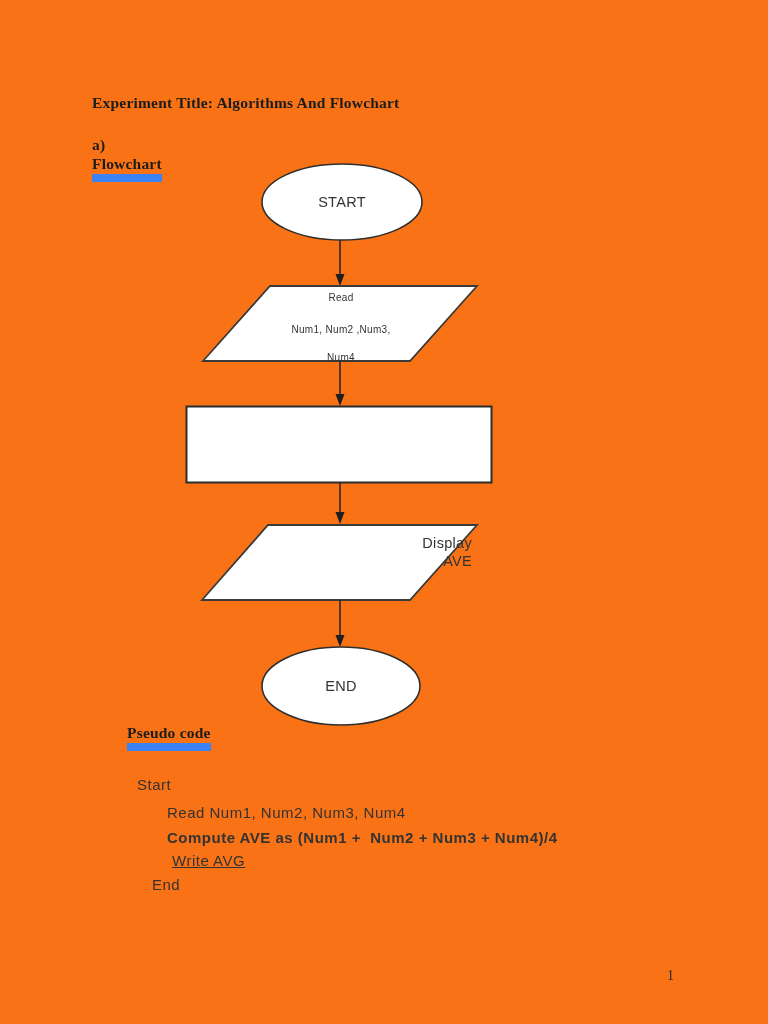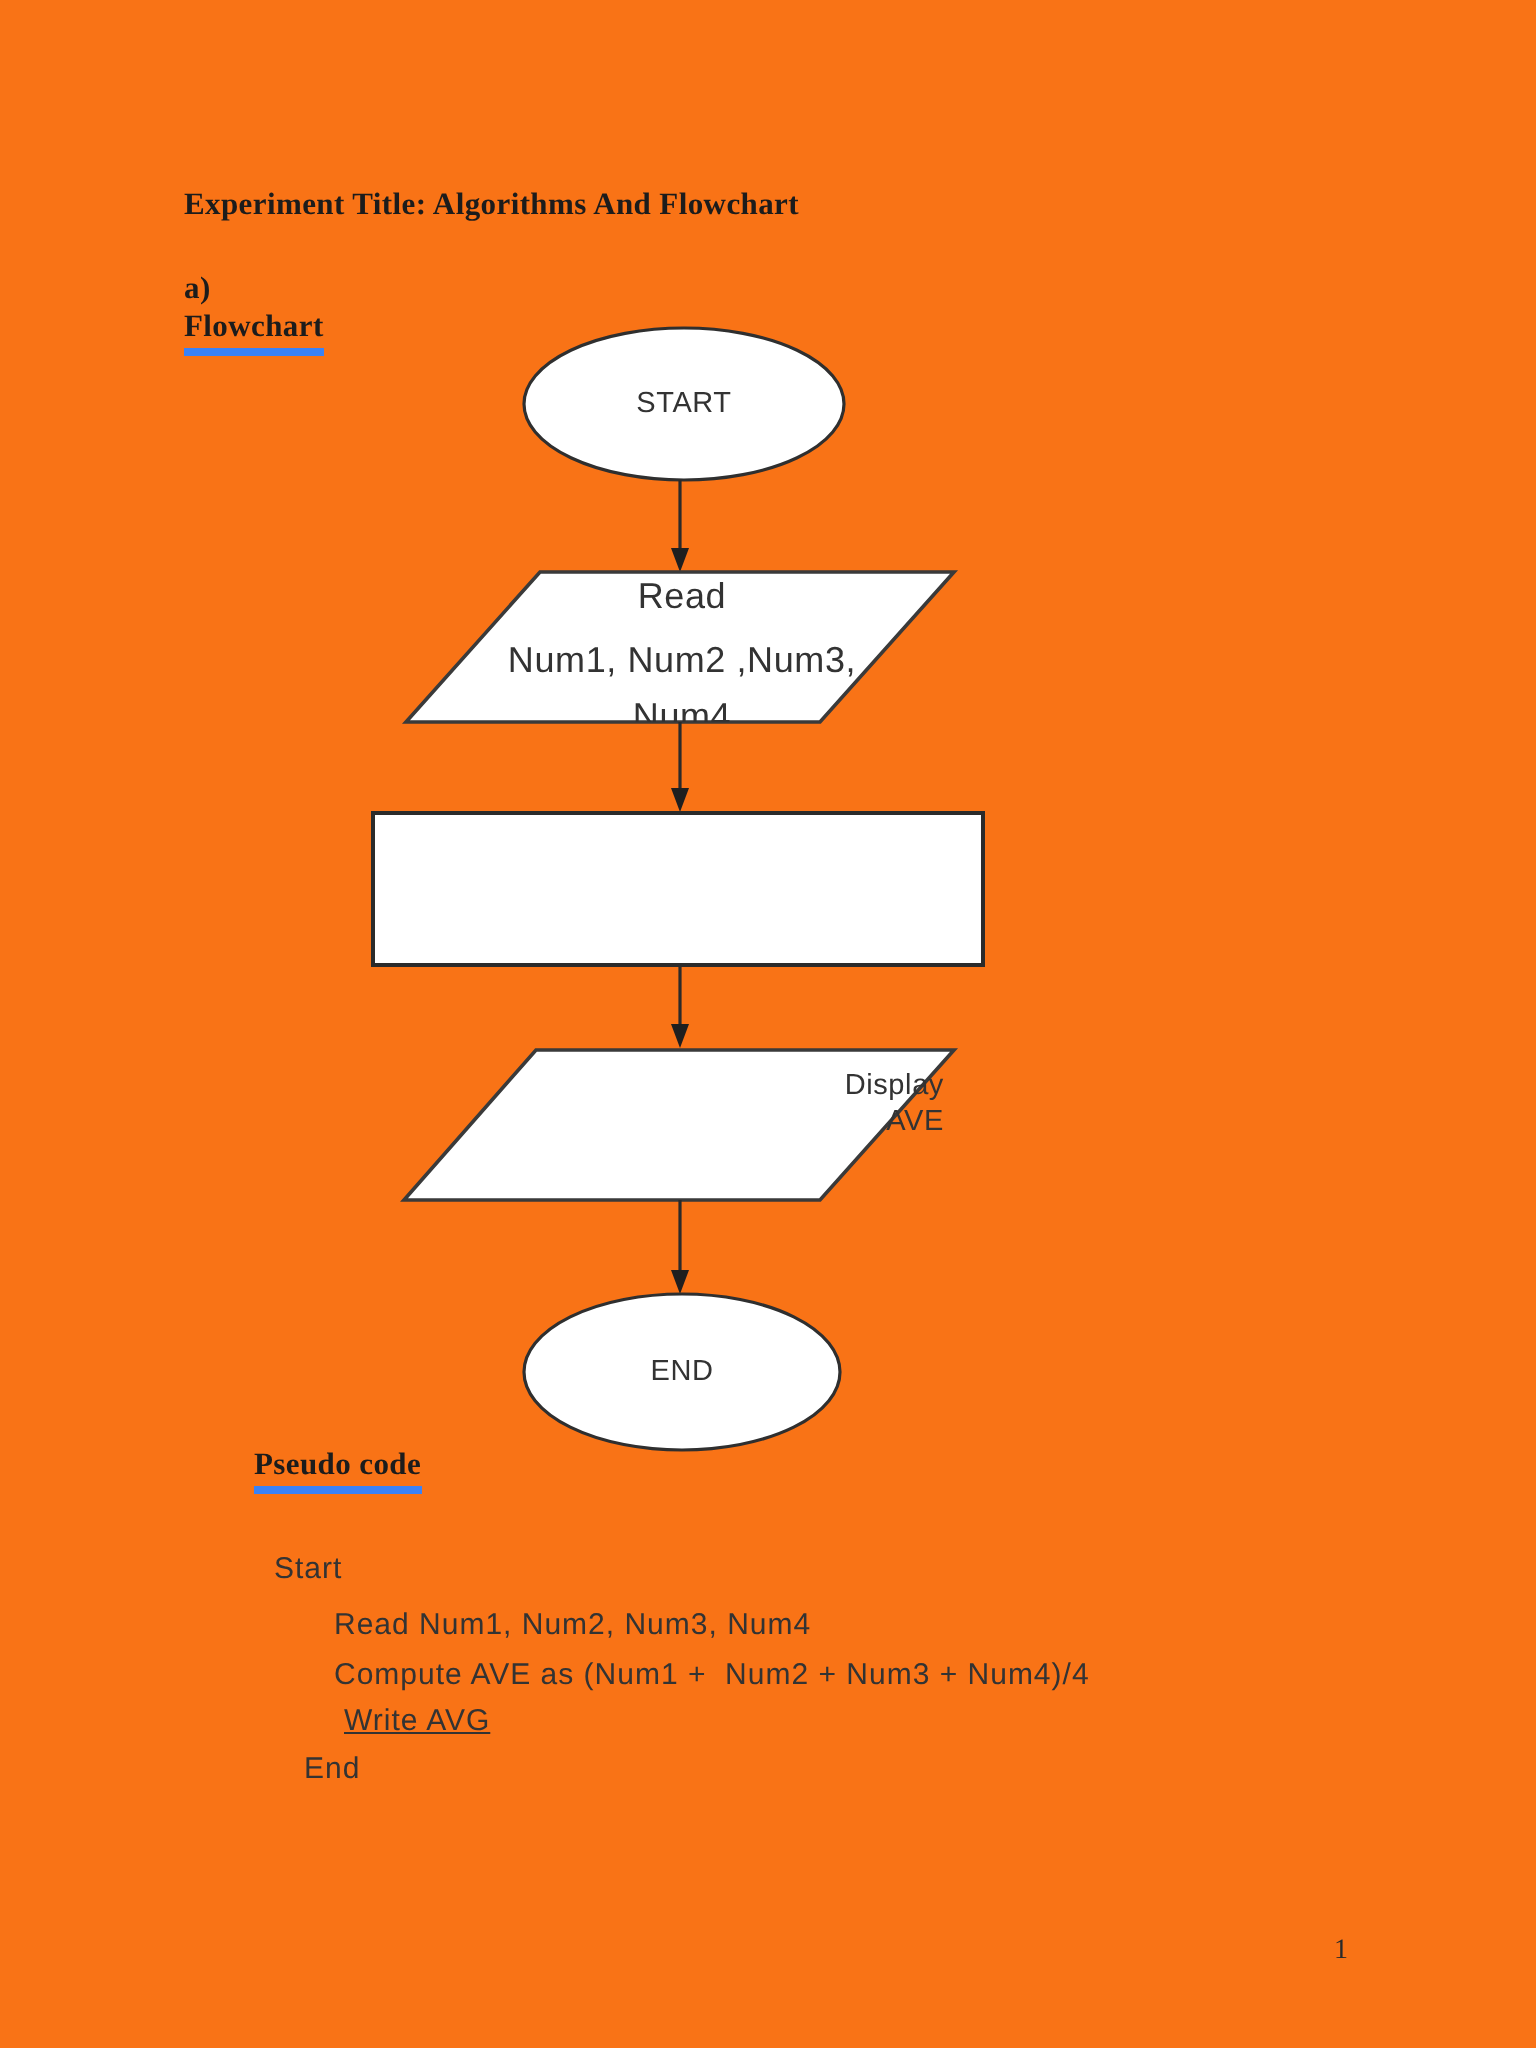--- a/index.html
+++ b/index.html
@@ -4,32 +4,32 @@
 <style>
   html,body { margin:0; padding:0; background:#ffffff; }
   .page {
     position:relative; width:768px; height:1024px; background:#f97316;
     font-family:"Liberation Sans", sans-serif; overflow:hidden;
   }
   .serif-heading {
     position:absolute; font-family:"Liberation Serif", serif; font-weight:bold;
     color:#1c1c1c; font-size:15.5px; letter-spacing:0.2px; white-space:nowrap;
   }
-  .underlined { border-bottom:4px solid #3b82f6; padding-bottom:1px; }
+  .underlined { border-bottom:8px solid #3b82f6; padding-bottom:1px; }
   .flow-svg { position:absolute; left:0; top:0; width:768px; height:1024px; }
   .flow-label {
     position:absolute; color:#333333; font-size:14.5px; letter-spacing:0.3px;
     white-space:nowrap;
   }
   .flow-center { display:flex; align-items:center; justify-content:center; }
   .read-clip {
     position:absolute; left:210px; top:287px; width:262px; height:74px;
     overflow:hidden; text-align:center;
   }
-  .read-clip .ln { height:18px; line-height:18px; color:#333333; font-size:18px; letter-spacing:0.3px; }
+  .read-clip .ln { height:18px; line-height:18px; color:#333333; font-size:10px; letter-spacing:0.3px; }
   .read-ln1 { margin-top:2px; }
   .read-ln2 { margin-top:14px; }
   .read-ln3 { margin-top:10px; }
   .process-text {
     position:absolute; left:215px; top:426px; width:275px; text-align:left;
     color:#333333; font-size:14.5px; line-height:23px; letter-spacing:0.3px;
   }
   .display-text {
     position:absolute; left:210px; top:525px; width:262px; text-align:right;
   }
@@ -91,19 +91,19 @@
 
   <div class="display-text">
     <div class="ln disp-ln1">Display</div>
     <div class="ln disp-ln2">AVE</div>
   </div>
 
   <div class="flow-label flow-center" style="left:262px; top:647px; width:158px; height:78px;">END</div>
 
   <div class="pseudo-line" style="left:137px; top:776px;">Start</div>
   <div class="pseudo-line" style="left:167px; top:804px;">Read Num1, Num2, Num3, Num4</div>
-  <div class="pseudo-line" style="left:167px; top:829px;">Compute AVE as (Num1 +  Num2 + Num3 + Num4)/4</div>
+  <div class="pseudo-line" style="left:167px; top:829px;font-weight:bold;">Compute AVE as (Num1 +  Num2 + Num3 + Num4)/4</div>
   <div class="pseudo-line" style="left:172px; top:852px;text-decoration:underline;">Write AVG</div>
   <div class="pseudo-line" style="left:152px; top:876px;">End</div>
 
   <div class="page-number">1</div>
 
 </div>
 
 </body></html>

